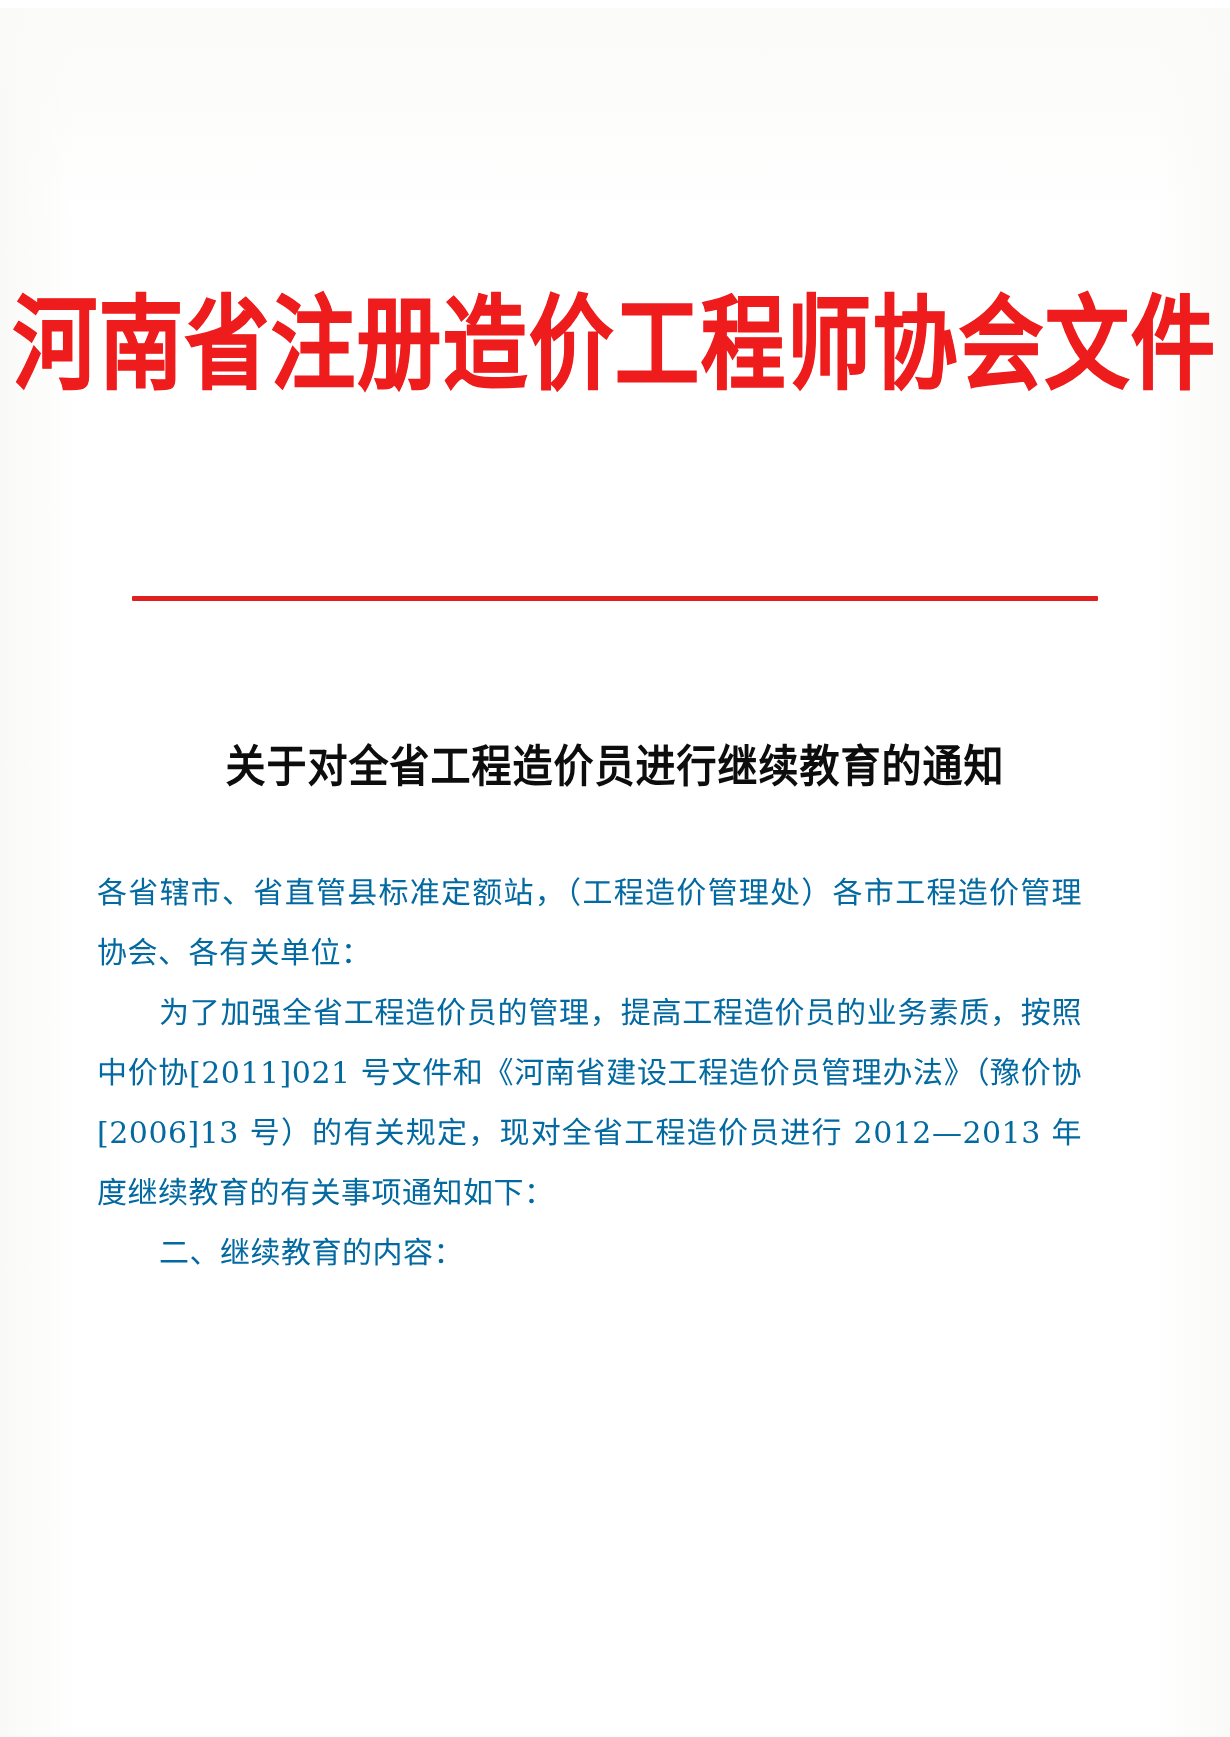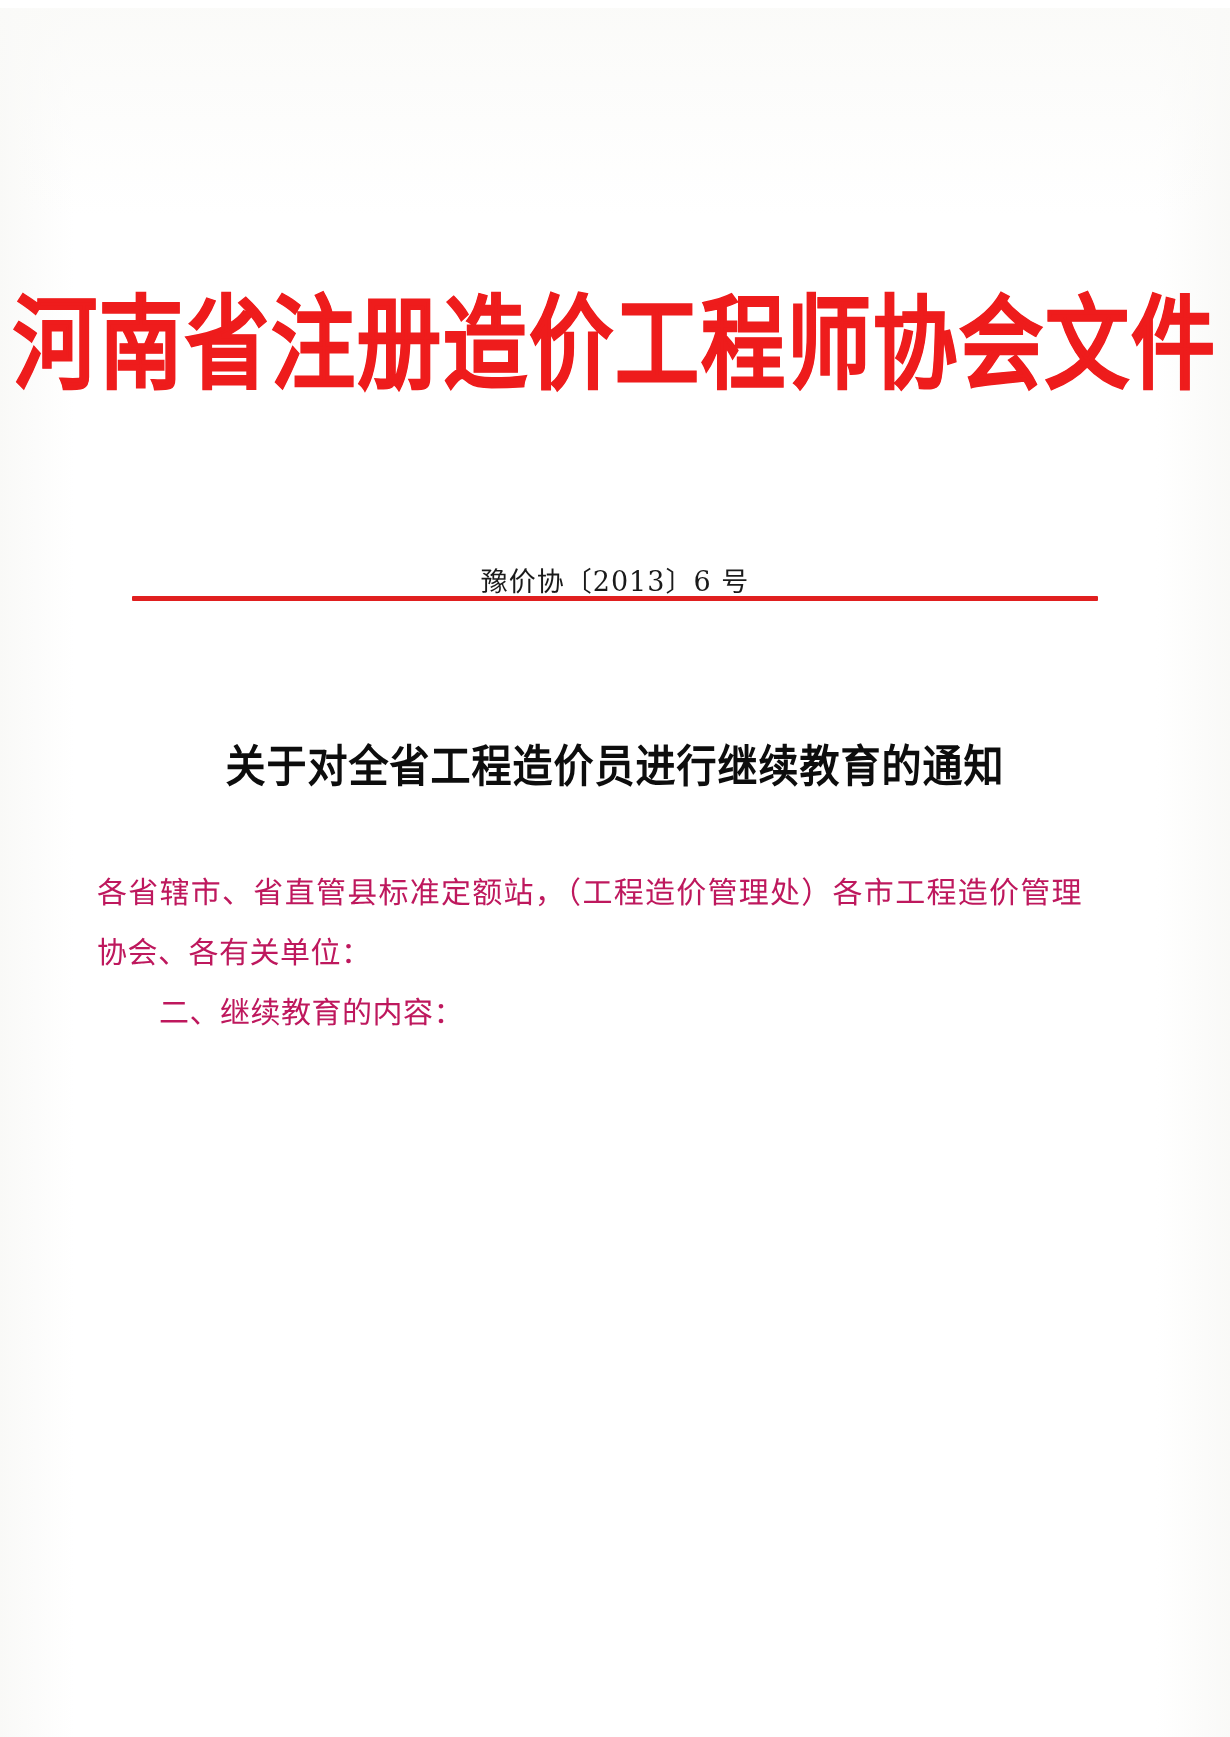--- a/index.html
+++ b/index.html
@@ -98,21 +98,21 @@
   .body-block {
     position: absolute;
     top: 855px;
     left: 97px;
     width: 985px;
   }
   .para {
     font-size: 30px;
     line-height: 60px;
     letter-spacing: 0.5px;
-    color: #be185d;
+    color: #0369a1;
     margin: 0 0 0 0;
     text-align: justify;
     text-justify: inter-ideograph;
   }
   .para.indent {
     text-indent: 62px;
   }
   .para + .para {
     margin-top: 0;
   }
@@ -120,27 +120,27 @@
 </head>
 <body>
 
 <div class="page">
   <div class="scan-tint"></div>
 
   <div class="masthead">
     <div class="masthead-title">河南省注册造价工程师协会文件</div>
   </div>
 
-  <div class="doc-number">豫价协〔2013〕6 号</div>
 
   <div class="red-rule"></div>
 
   <div class="doc-title">关于对全省工程造价员进行继续教育的通知</div>
 
   <div class="body-block">
     <p class="para">各省辖市、省直管县标准定额站，（工程造价管理处）各市工程造价管理协会、各有关单位：</p>
 
+    <p class="para indent">为了加强全省工程造价员的管理，提高工程造价员的业务素质，按照中价协[2011]021 号文件和《河南省建设工程造价员管理办法》（豫价协[2006]13 号）的有关规定，现对全省工程造价员进行 2012—2013 年度继续教育的有关事项通知如下：</p>
 
 
 
     <p class="para indent">二、继续教育的内容：</p>
   </div>
 </div>
 
 </body></html>

